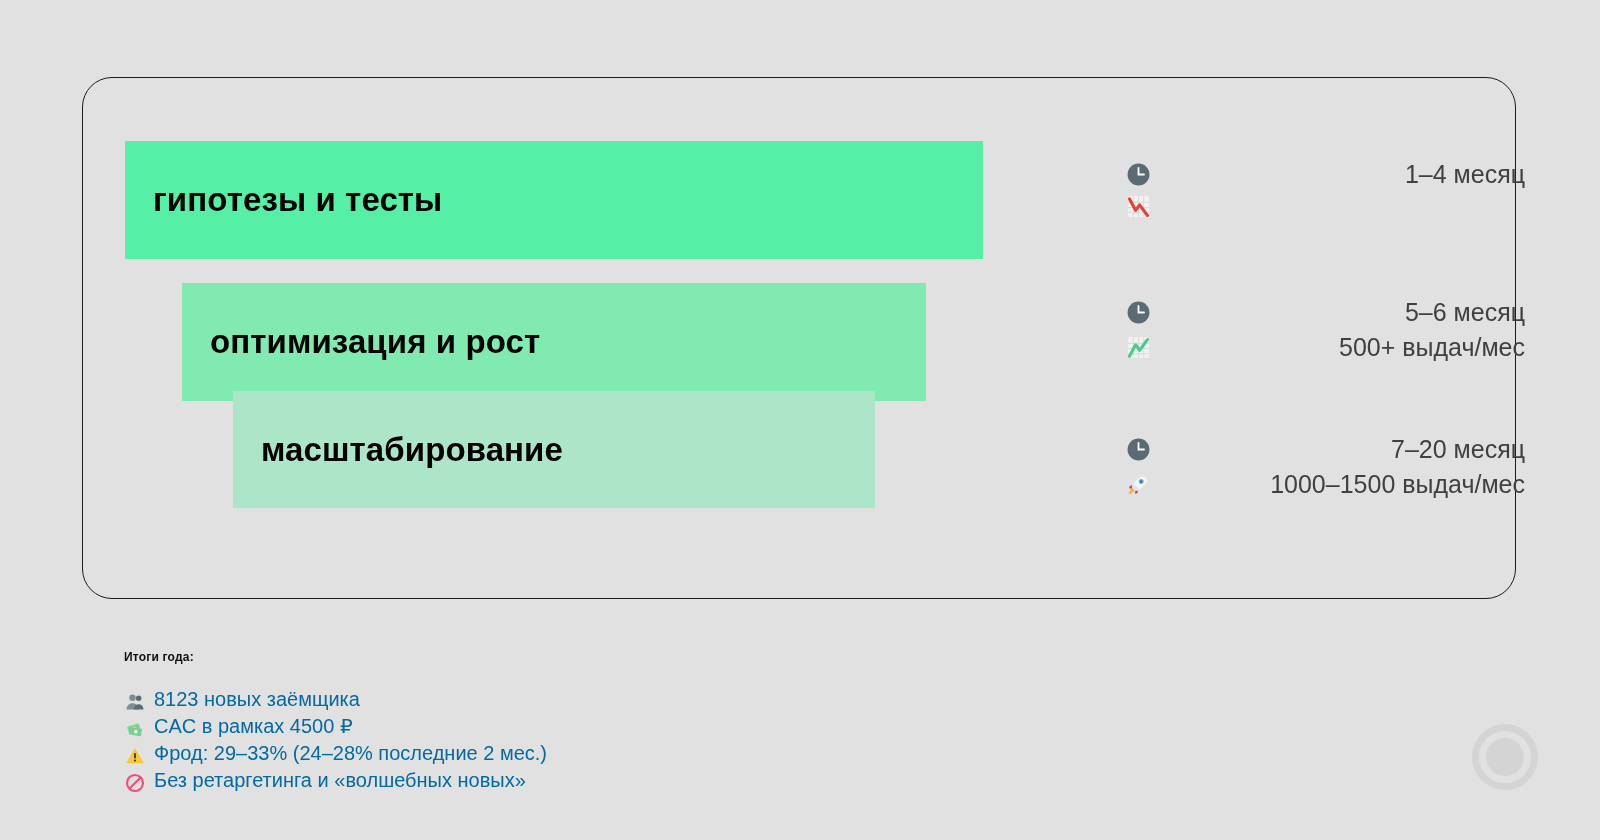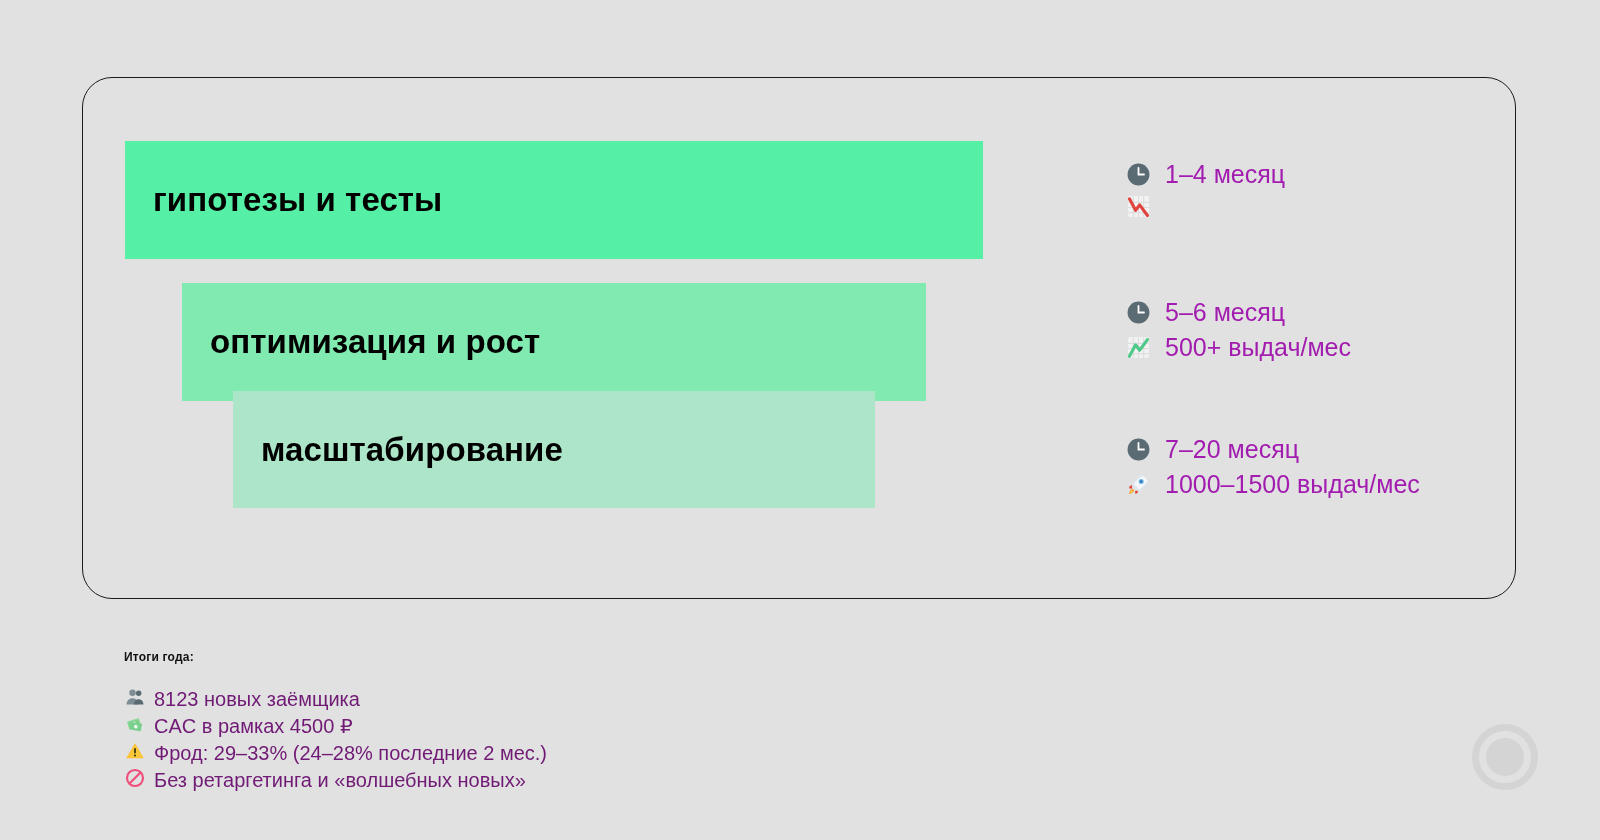--- a/index.html
+++ b/index.html
@@ -70,25 +70,26 @@
     left: 0;
     width: 400px;
   }
   .annot-1 { top: 158px; }
   .annot-2 { top: 296px; }
   .annot-3 { top: 433px; }
 
   .annot-line {
     display: flex;
     align-items: center;
-    gap: 13px;
+    gap: 7px;
     font-size: 25px;
     line-height: 33px;
-    color: #a21caf;
+    color: #404040;
     white-space: nowrap;
+    justify-content: space-between;
   }
   .annot-line + .annot-line { margin-top: 2px; }
   .annot-ico {
     flex: 0 0 auto;
     width: 27px;
     height: 27px;
     display: inline-flex;
     align-items: center;
     justify-content: center;
   }
@@ -107,25 +108,25 @@
     letter-spacing: 0.2px;
     margin: 0 0 22px 0;
   }
   .summary-list {
     list-style: none;
     margin: 0;
     padding: 0;
   }
   .summary-item {
     display: flex;
-    align-items: flex-start;
+    align-items: flex-end;
     gap: 8px;
     font-size: 20px;
     line-height: 27px;
-    color: #701a75;
+    color: #0369a1;
     white-space: nowrap;
   }
   .summary-ico {
     flex: 0 0 auto;
     width: 22px;
     height: 22px;
     display: inline-flex;
     align-items: center;
     justify-content: center;
   }

